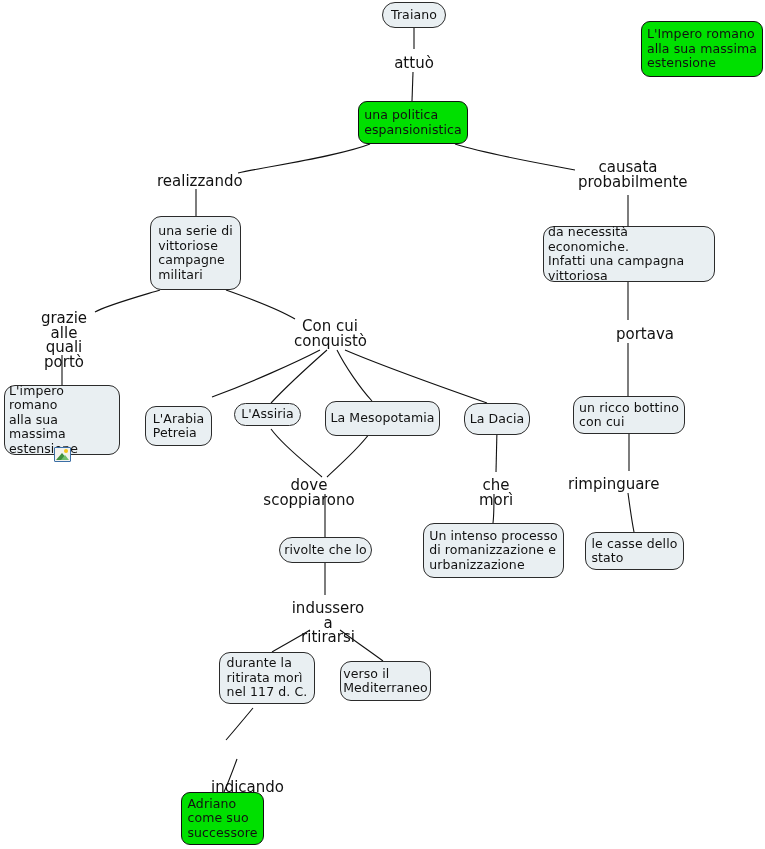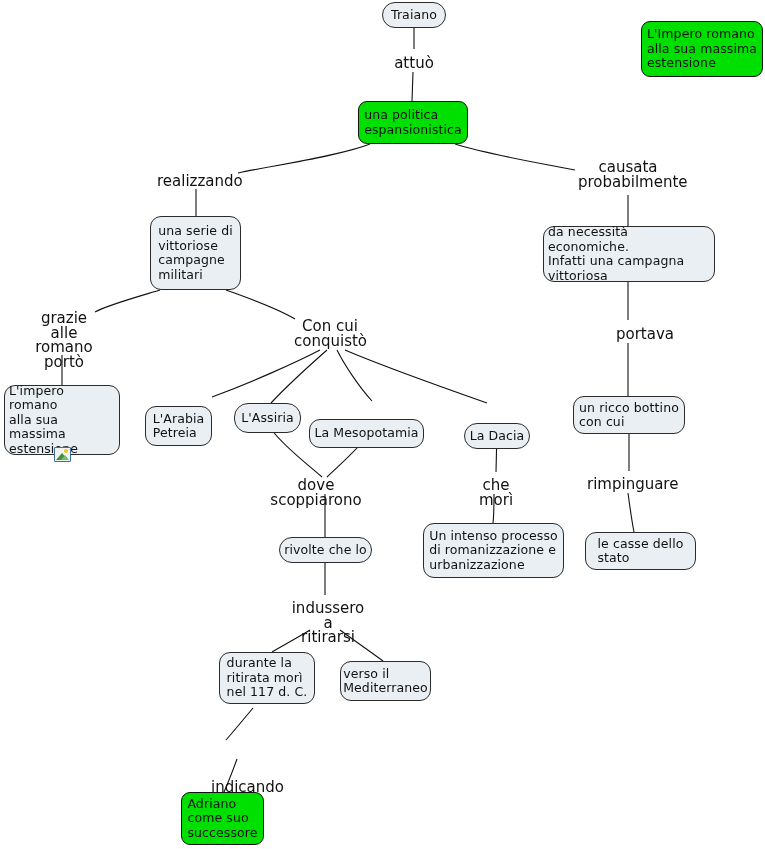--- a/index.html
+++ b/index.html
@@ -155,52 +155,52 @@
       <div class="node concept" style="left: 4px; top: 385px; width: 116px; height: 70px;"><span class="node-text">L'impero romano
 alla sua massima
 estensione</span></div>
       <div class="img-icon" style="left: 54px; top: 447px;">
         <span class="sun"></span>
         <span class="hill"></span>
         <span class="hill2"></span>
       </div>
       <div class="node concept" style="left: 145px; top: 396px; width: 67px; height: 40px; margin-top: 10px;"><span class="node-text">L'Arabia
 Petreia</span></div>
-      <div class="node concept pill" style="left: 234px; top: 403px; width: 67px; height: 30px;"><span class="node-text">L'Assiria</span></div>
-      <div class="node concept" style="left: 309px; top: 401px; width: 115px; height: 29px; margin-top: 18px;"><span class="node-text">La Mesopotamia</span></div>
-      <div class="node concept pill" style="left: 464px; top: 403px; width: 66px; height: 26px; margin-top: 20px;"><span class="node-text">La Dacia</span></div>
+      <div class="node concept pill" style="left: 234px; top: 403px; width: 67px; height: 23px;"><span class="node-text">L'Assiria</span></div>
+      <div class="node concept" style="left: 325px; top: 401px; width: 115px; height: 35px;"><span class="node-text">La Mesopotamia</span></div>
+      <div class="node concept pill" style="left: 464px; top: 403px; width: 66px; height: 32px;"><span class="node-text">La Dacia</span></div>
       <div class="node concept" style="left: 573px; top: 396px; width: 112px; height: 38px;"><span class="node-text">un ricco bottino
 con cui</span></div>
       <div class="node concept pill" style="left: 279px; top: 537px; width: 93px; height: 26px;"><span class="node-text">rivolte che lo</span></div>
       <div class="node concept" style="left: 423px; top: 523px; width: 141px; height: 55px;"><span class="node-text">Un intenso processo
 di romanizzazione e
 urbanizzazione</span></div>
-      <div class="node concept" style="left: 585px; top: 532px; width: 111px; height: 38px;"><span class="node-text">le casse dello
+      <div class="node concept" style="left: 585px; top: 532px; width: 99px; height: 38px;"><span class="node-text">le casse dello
 stato</span></div>
       <div class="node concept" style="left: 219px; top: 652px; width: 96px; height: 52px;"><span class="node-text">durante la
 ritirata morì
 nel 117 d. C.</span></div>
       <div class="node concept" style="left: 340px; top: 661px; width: 91px; height: 40px;"><span class="node-text">verso il
 Mediterraneo</span></div>
       <div class="node green" style="left: 181px; top: 792px; width: 83px; height: 53px;"><span class="node-text">Adriano
 come suo
 successore</span></div>
     </div>
   <div id="label-layer">
       <div class="link-label" style="left: 394px; top: 56px; width: 40px;">attuò</div>
       <div class="link-label" style="left: 157px; top: 174px; width: 80px;">realizzando</div>
       <div class="link-label" style="left: 578px; top: 160px; width: 100px;">causata
 probabilmente</div>
       <div class="link-label" style="left: 31px; top: 311px; width: 66px;">grazie
-alle romano
+alle quali
 portò</div>
       <div class="link-label" style="left: 294px; top: 319px; width: 72px;">Con cui
 conquistò</div>
       <div class="link-label" style="left: 601px; top: 327px; width: 56px; margin-left: 15px;">portava</div>
-      <div class="link-label" style="left: 258px; top: 478px; width: 116px;">dove scoppiarono</div>
+      <div class="link-label" style="left: 251px; top: 478px; width: 116px;">dove scoppiarono</div>
       <div class="link-label" style="left: 466px; top: 478px; width: 60px;">che morì</div>
-      <div class="link-label" style="left: 587px; top: 477px; width: 84px; text-align: center;">rimpinguare</div>
+      <div class="link-label" style="left: 568px; top: 477px; width: 84px; text-align: center;">rimpinguare</div>
       <div class="link-label" style="left: 288px; top: 601px; width: 80px;">indussero a
 ritirarsi</div>
       <div class="link-label" style="left: 211px; top: 780px; width: 68px;">indicando</div>
     </div>
 
 </div>
 
 </body></html>

